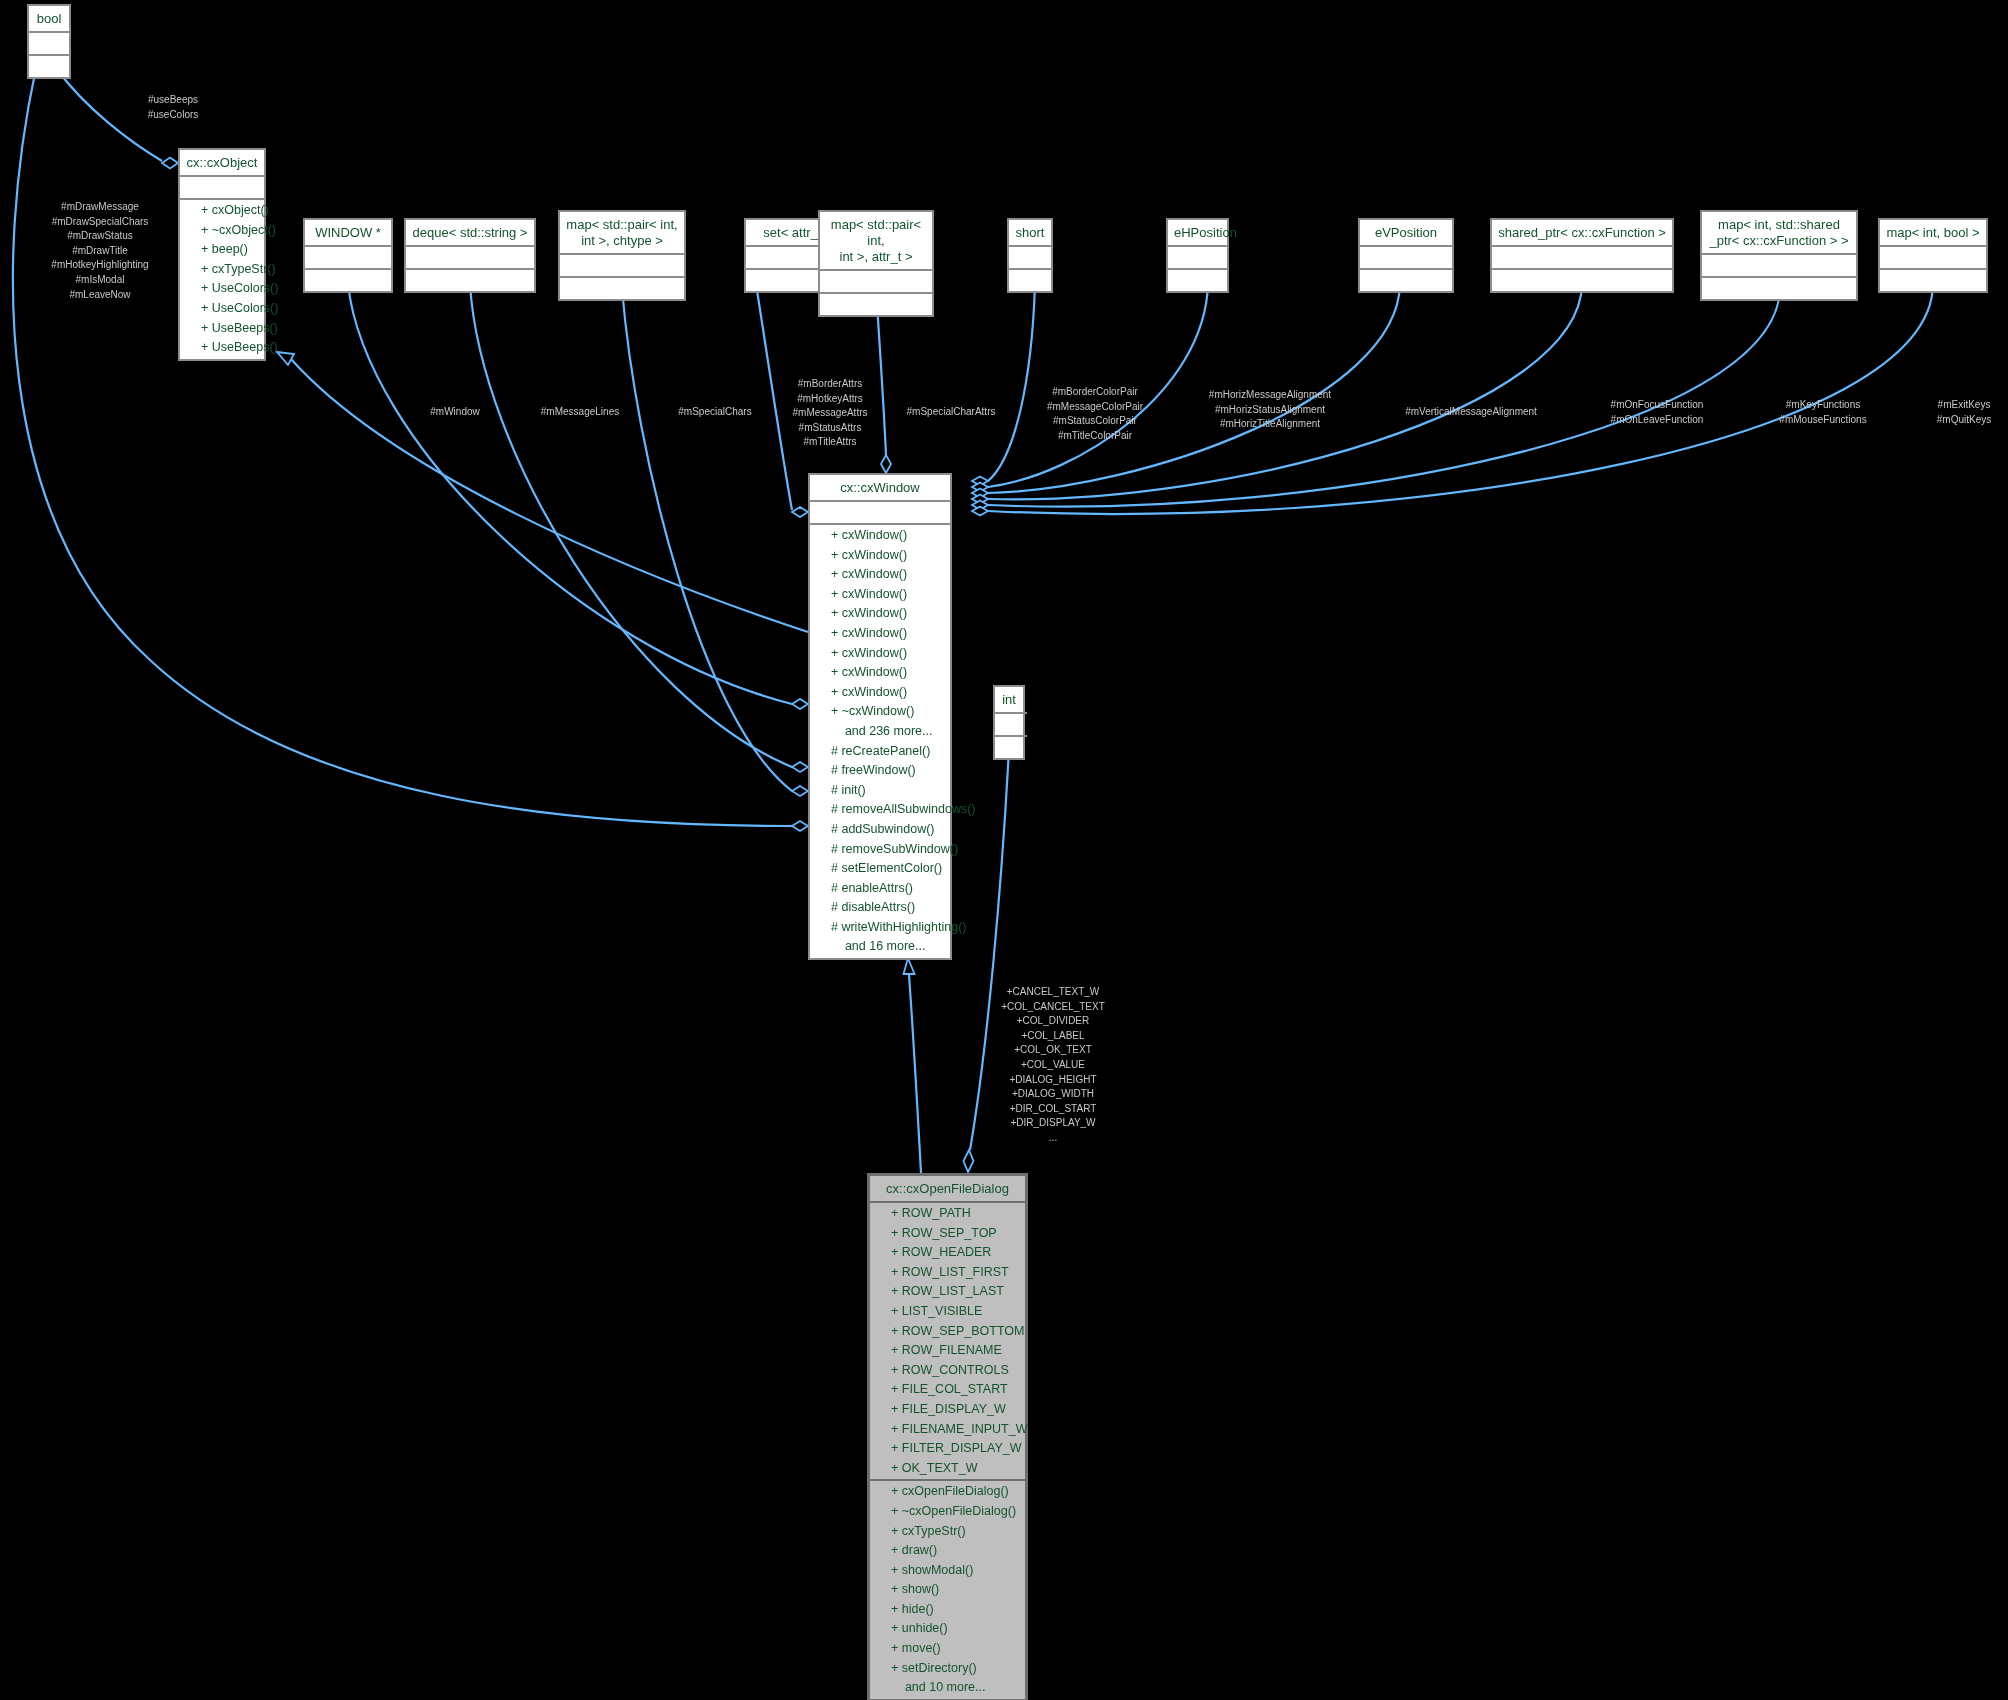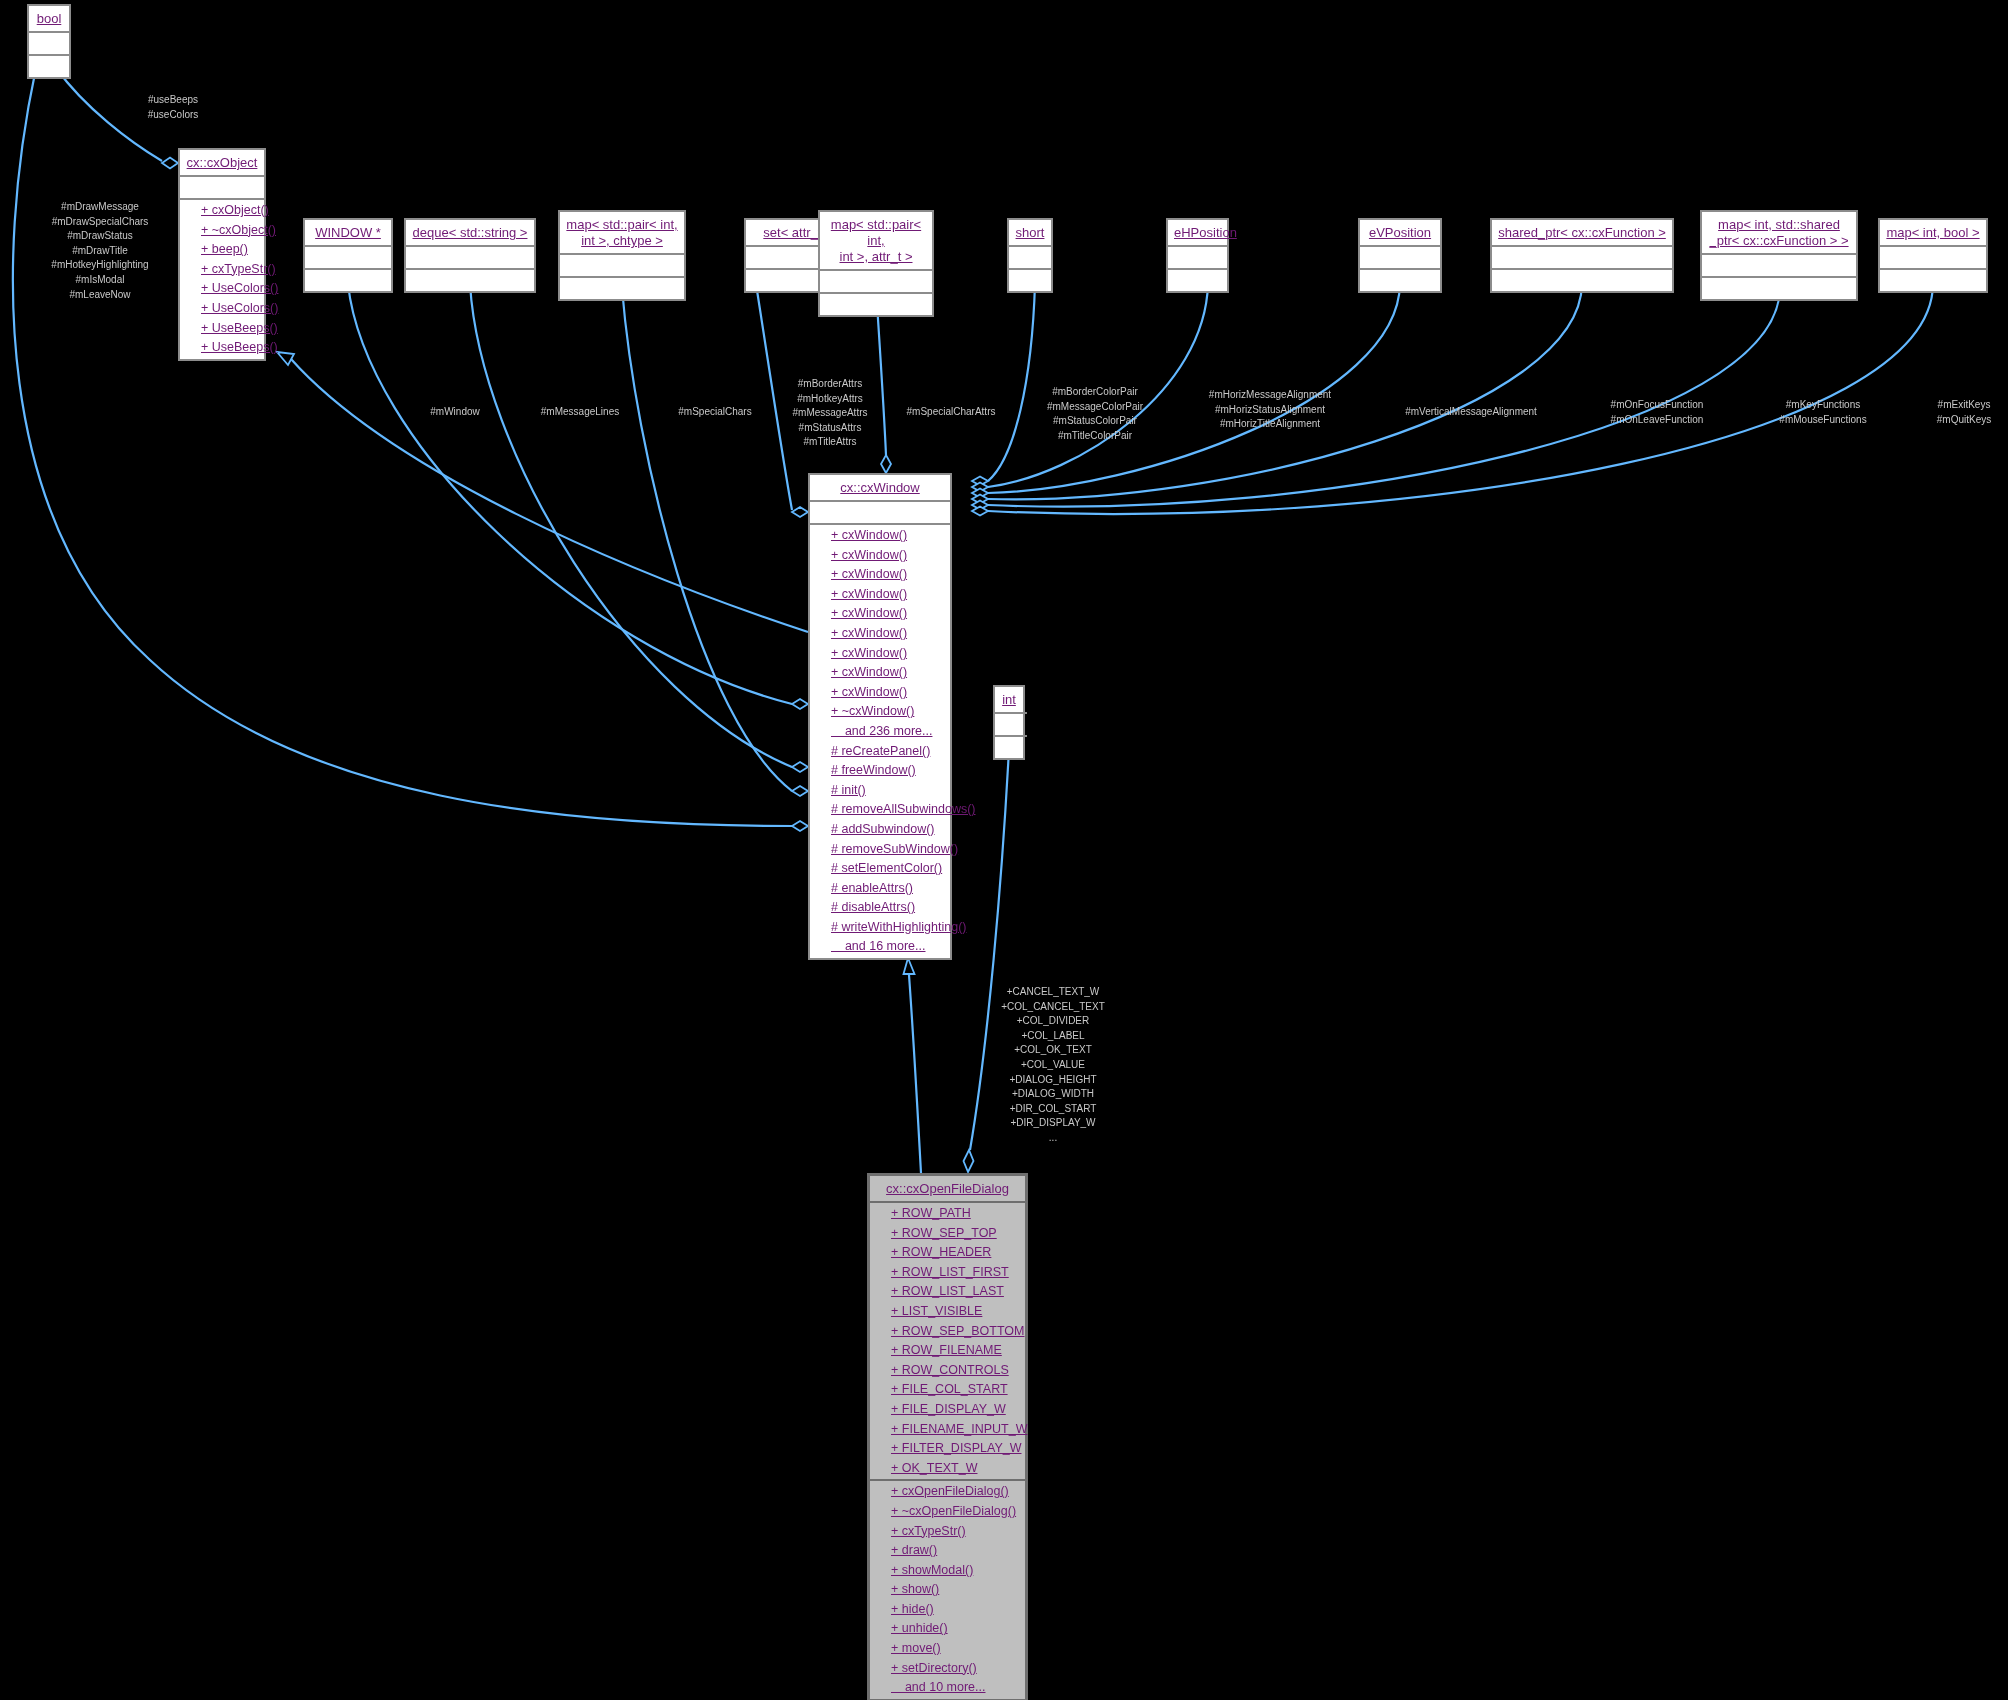--- a/index.html
+++ b/index.html
@@ -1,20 +1,20 @@
 <!DOCTYPE html>
 <html><head>
 <meta charset="utf-8">
 <style>
   html,body{margin:0;padding:0;background:#000;}
   body{position:relative;width:2008px;height:1700px;overflow:hidden;
        font-family:"Liberation Sans","DejaVu Sans",sans-serif;}
   #edges{position:absolute;left:0;top:0;z-index:1;}
   .cbox{position:absolute;z-index:2;background:#fff;border:2px solid #8c8c8c;
-        color:#701a75;box-sizing:border-box;text-decoration:underline;}
+        color:#14532d;box-sizing:border-box;}
   .cbox .title{text-align:center;font-size:13px;line-height:16px;padding:5px 6px 4px;
                white-space:pre-line;}
   .cbox .sec{border-top:2px solid #8c8c8c;min-height:19px;padding:1px 16px;}
   .crow{font-size:12.5px;line-height:19.6px;padding:0 5px;white-space:pre;}
   .cbox.highlight{background:#bfbfbf;border:3px solid #6e6e6e;}
   .cbox.highlight .sec{border-top:2px solid #6e6e6e;}
   .elabel{position:absolute;z-index:3;color:#c9c9c9;font-size:10px;line-height:14.6px;
           text-align:center;white-space:pre-line;transform:translateX(-50%);}
   svg path{fill:none;stroke:#63b8ff;stroke-width:2.2;}
   svg polygon{fill:#000;stroke:#63b8ff;stroke-width:1.8;}
@@ -131,21 +131,21 @@
   <div class="sec"></div>
   <div class="sec"></div>
 </div>
 
 <div class="cbox" style="left:1166px;top:218px;width:63px">
   <div class="title">eHPosition</div>
   <div class="sec"></div>
   <div class="sec"></div>
 </div>
 
-<div class="cbox" style="left:1358px;top:218px;width:84px">
+<div class="cbox" style="left:1358px;top:218px;width:96px">
   <div class="title">eVPosition</div>
   <div class="sec"></div>
   <div class="sec"></div>
 </div>
 
 <div class="cbox" style="left:1490px;top:218px;width:184px">
   <div class="title">shared_ptr&lt; cx::cxFunction &gt;</div>
   <div class="sec"></div>
   <div class="sec"></div>
 </div>

